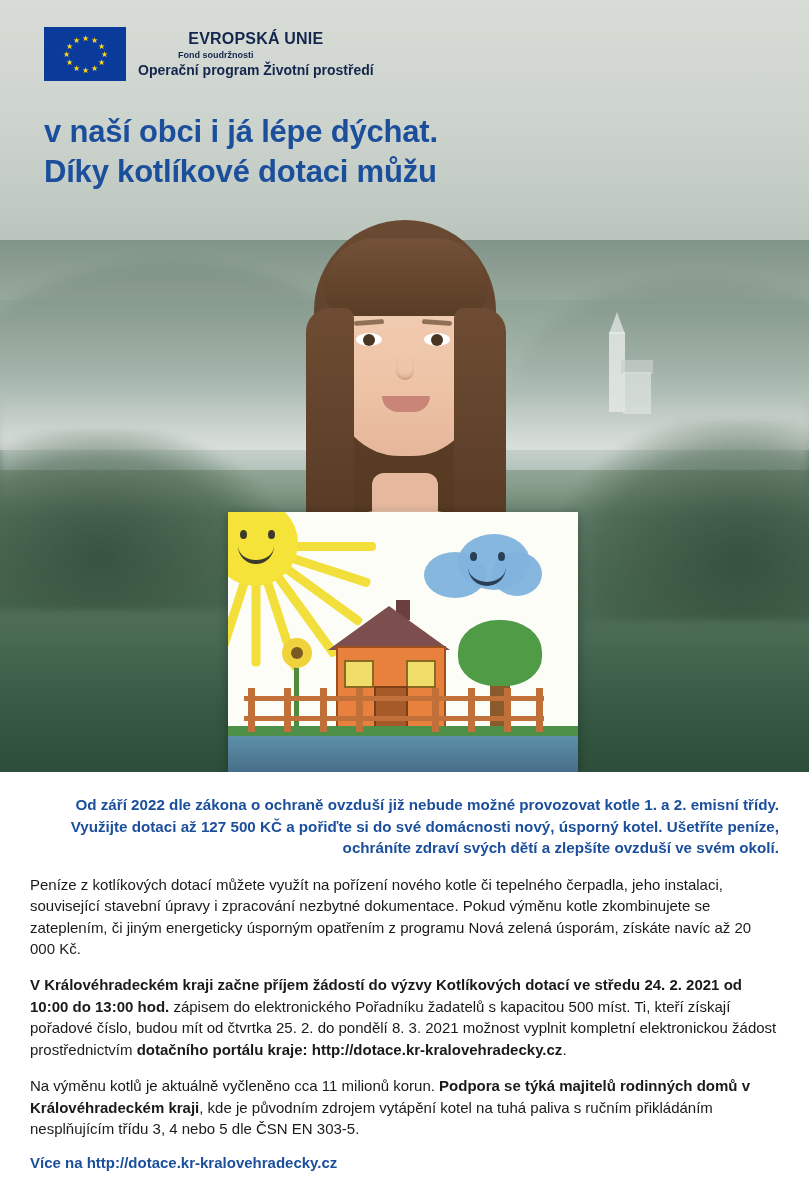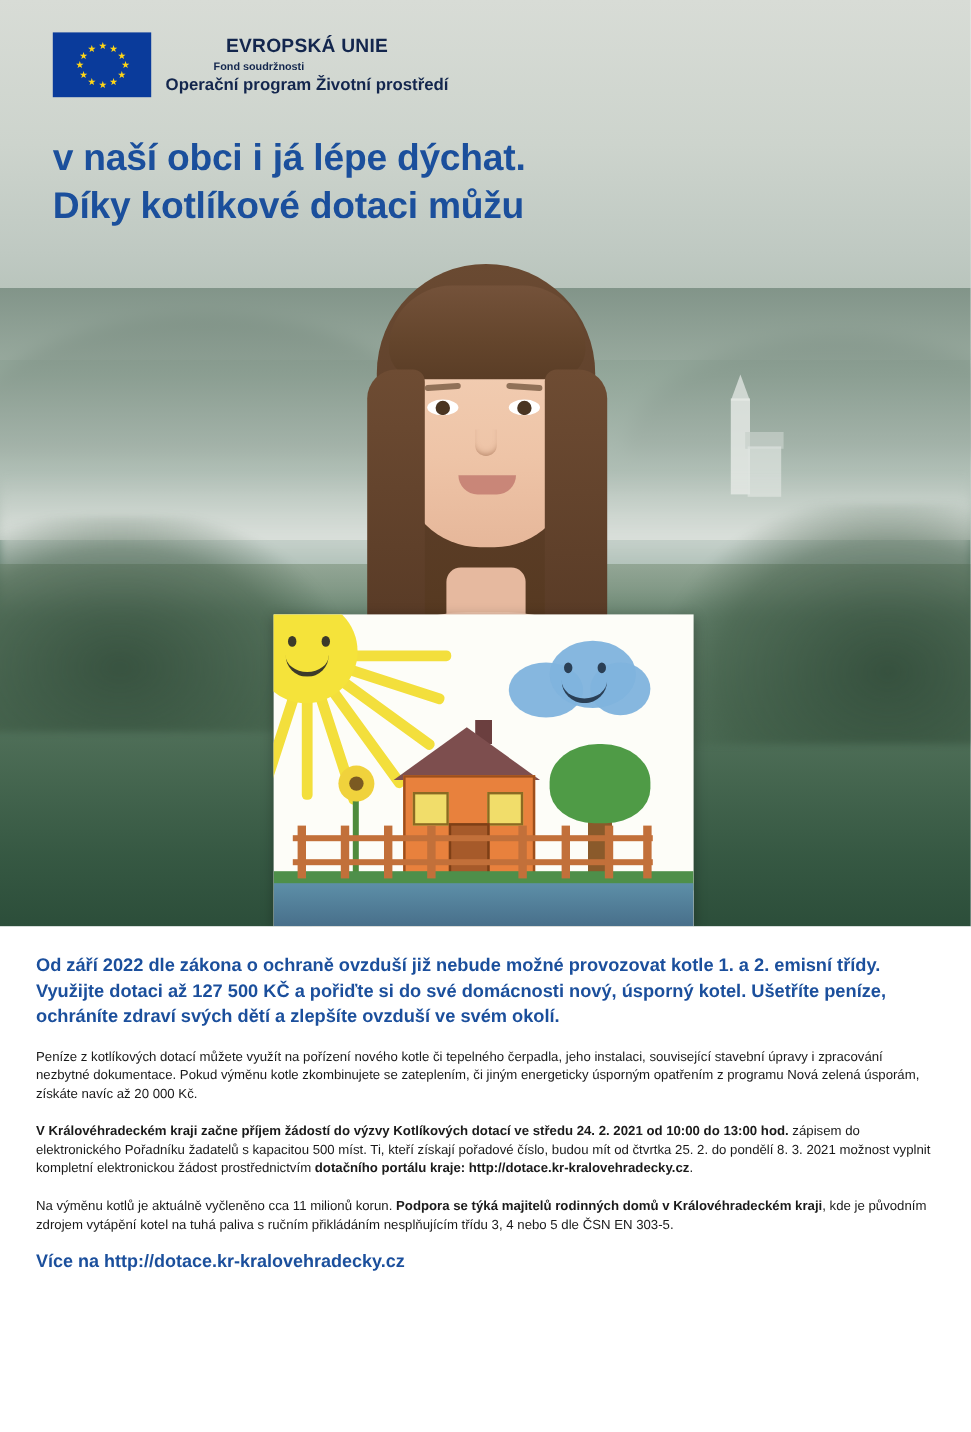--- a/index.html
+++ b/index.html
@@ -467,24 +467,25 @@
     background: #ffffff;
     padding: 22px 30px 0 30px;
     box-sizing: border-box;
   }
   .lead {
     color: #1b4f9c;
     font-size: 15.2px;
     font-weight: bold;
     line-height: 1.42;
     margin: 0 0 12px 0;
+    text-align: right;
   }
   .para {
     color: #1a1a1a;
-    font-size: 11px;
+    font-size: 15px;
     line-height: 1.43;
     margin: 15px 0 12px 0;
   }
   .para b { font-weight: bold; }
   .footerlink {
     color: #1b4f9c;
     font-size: 15px;
     font-weight: bold;
     margin-top: 14px;
   }

